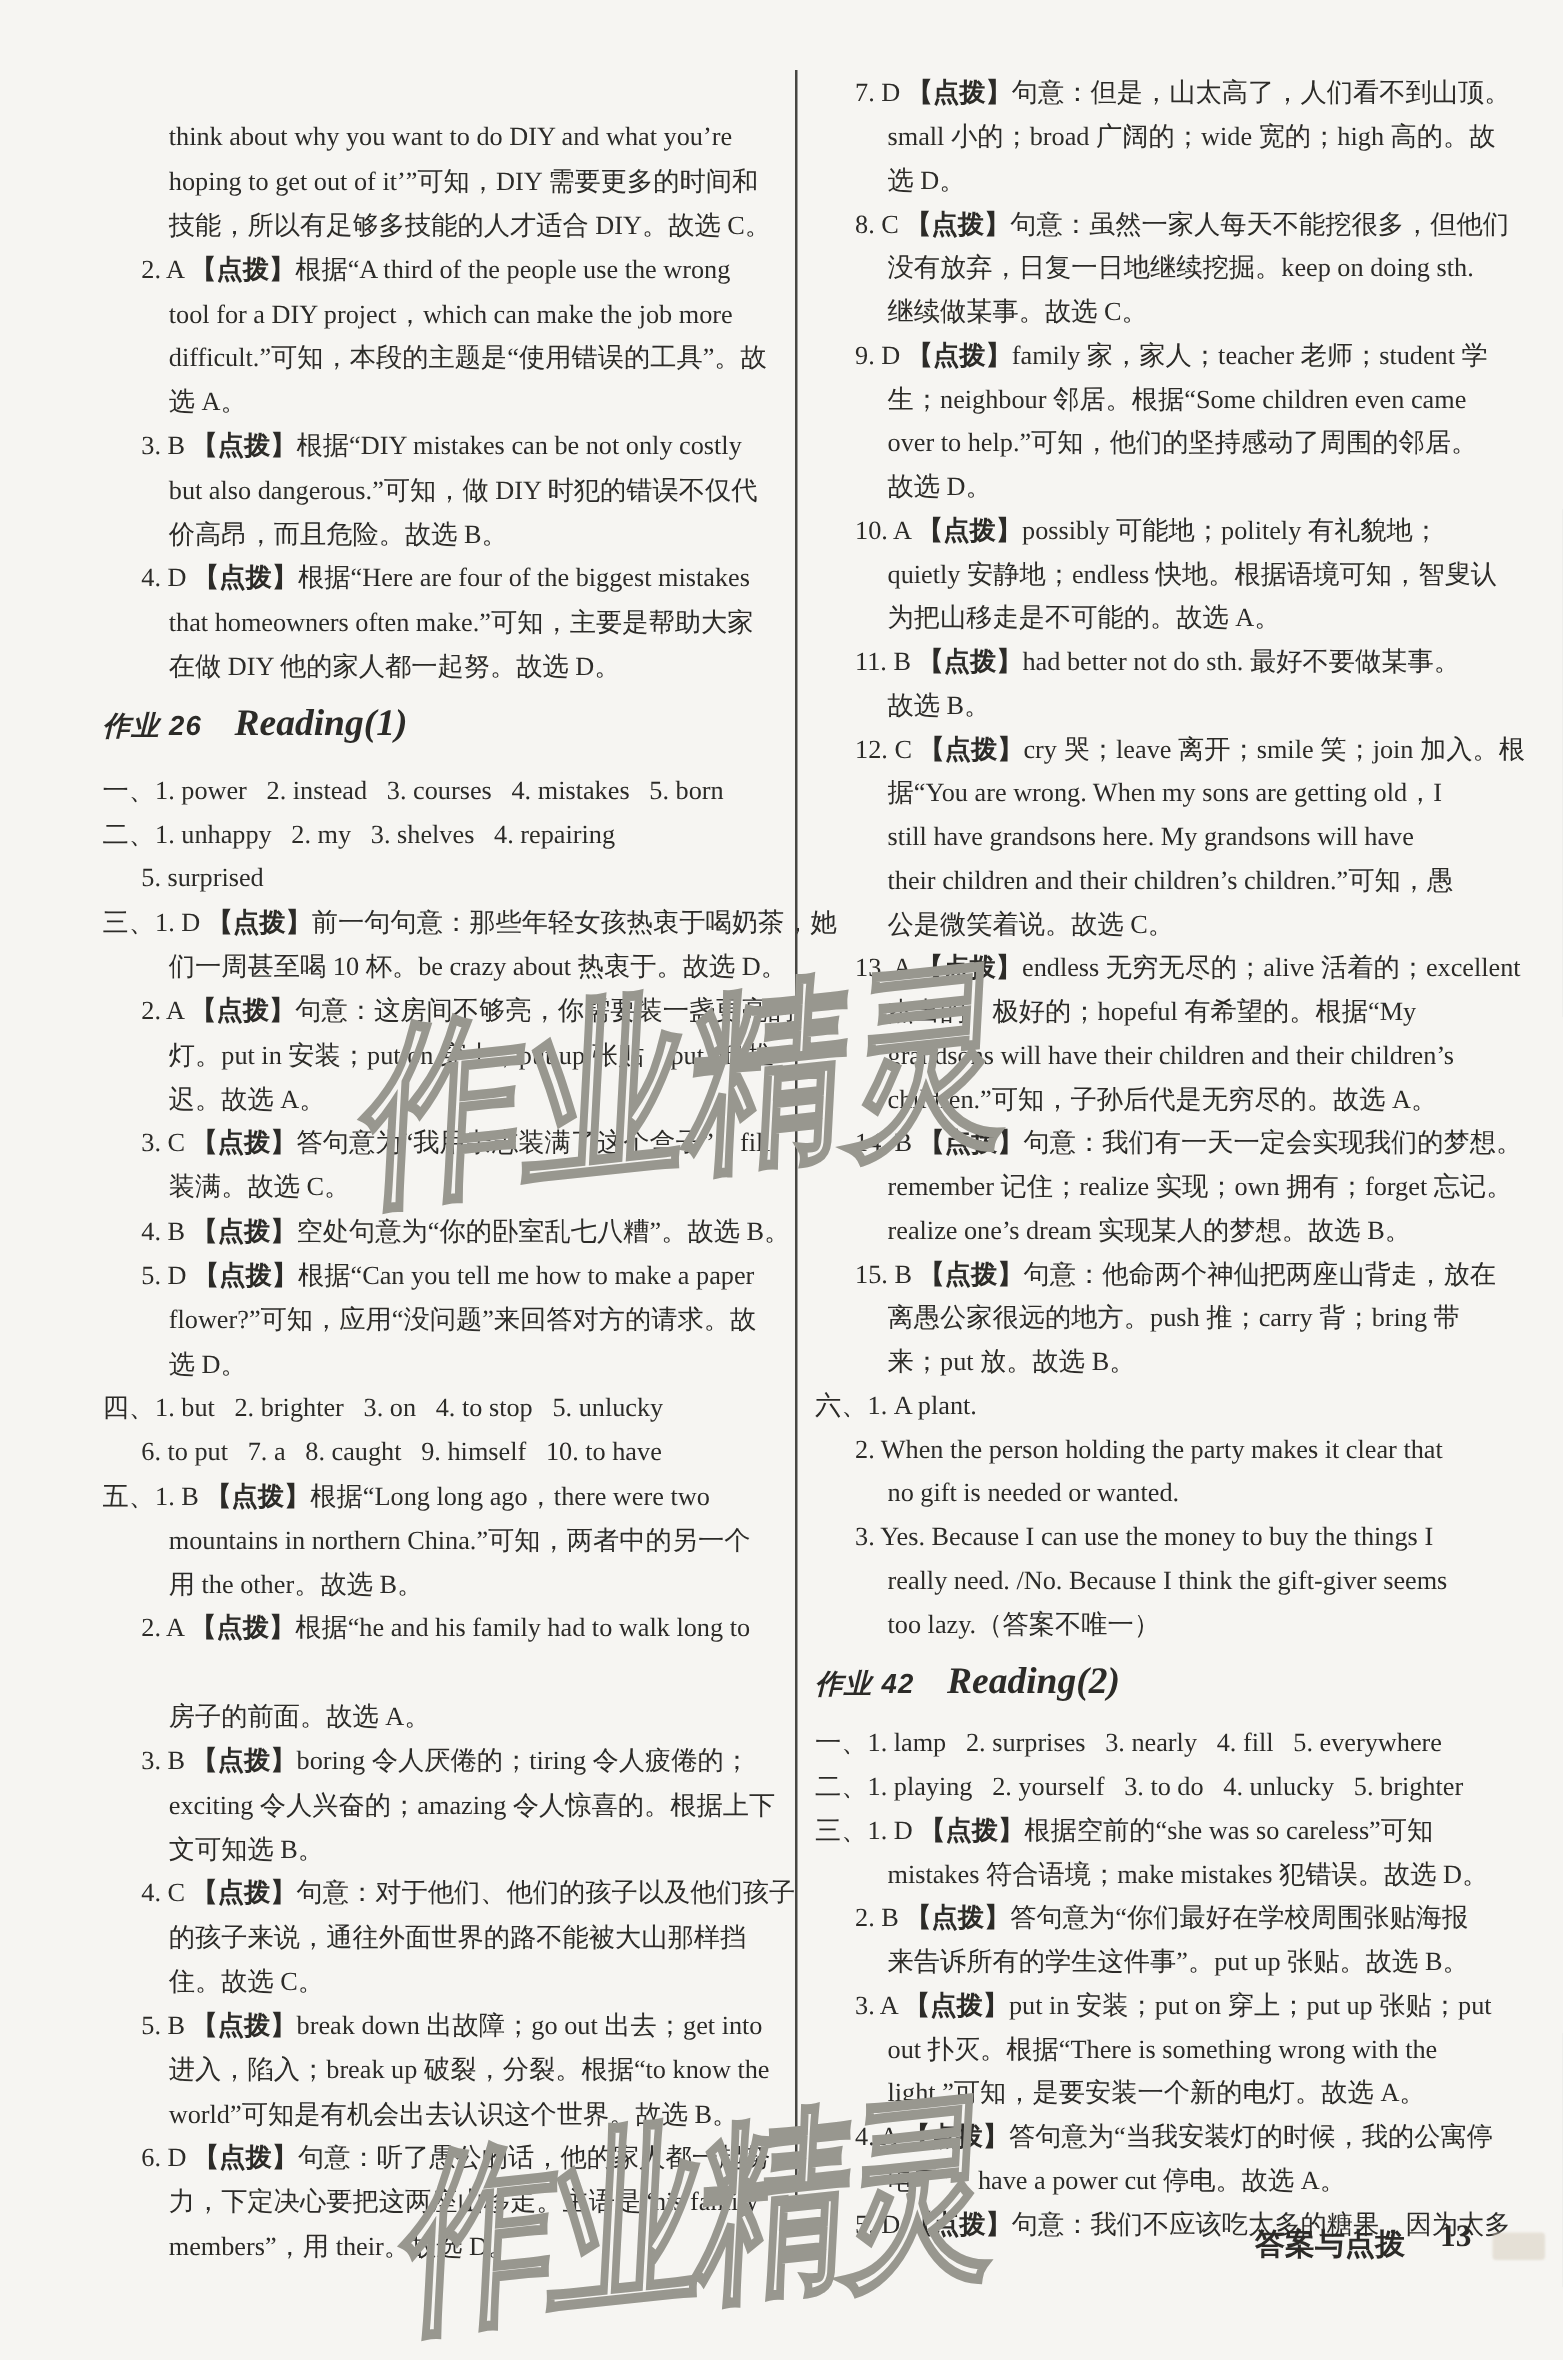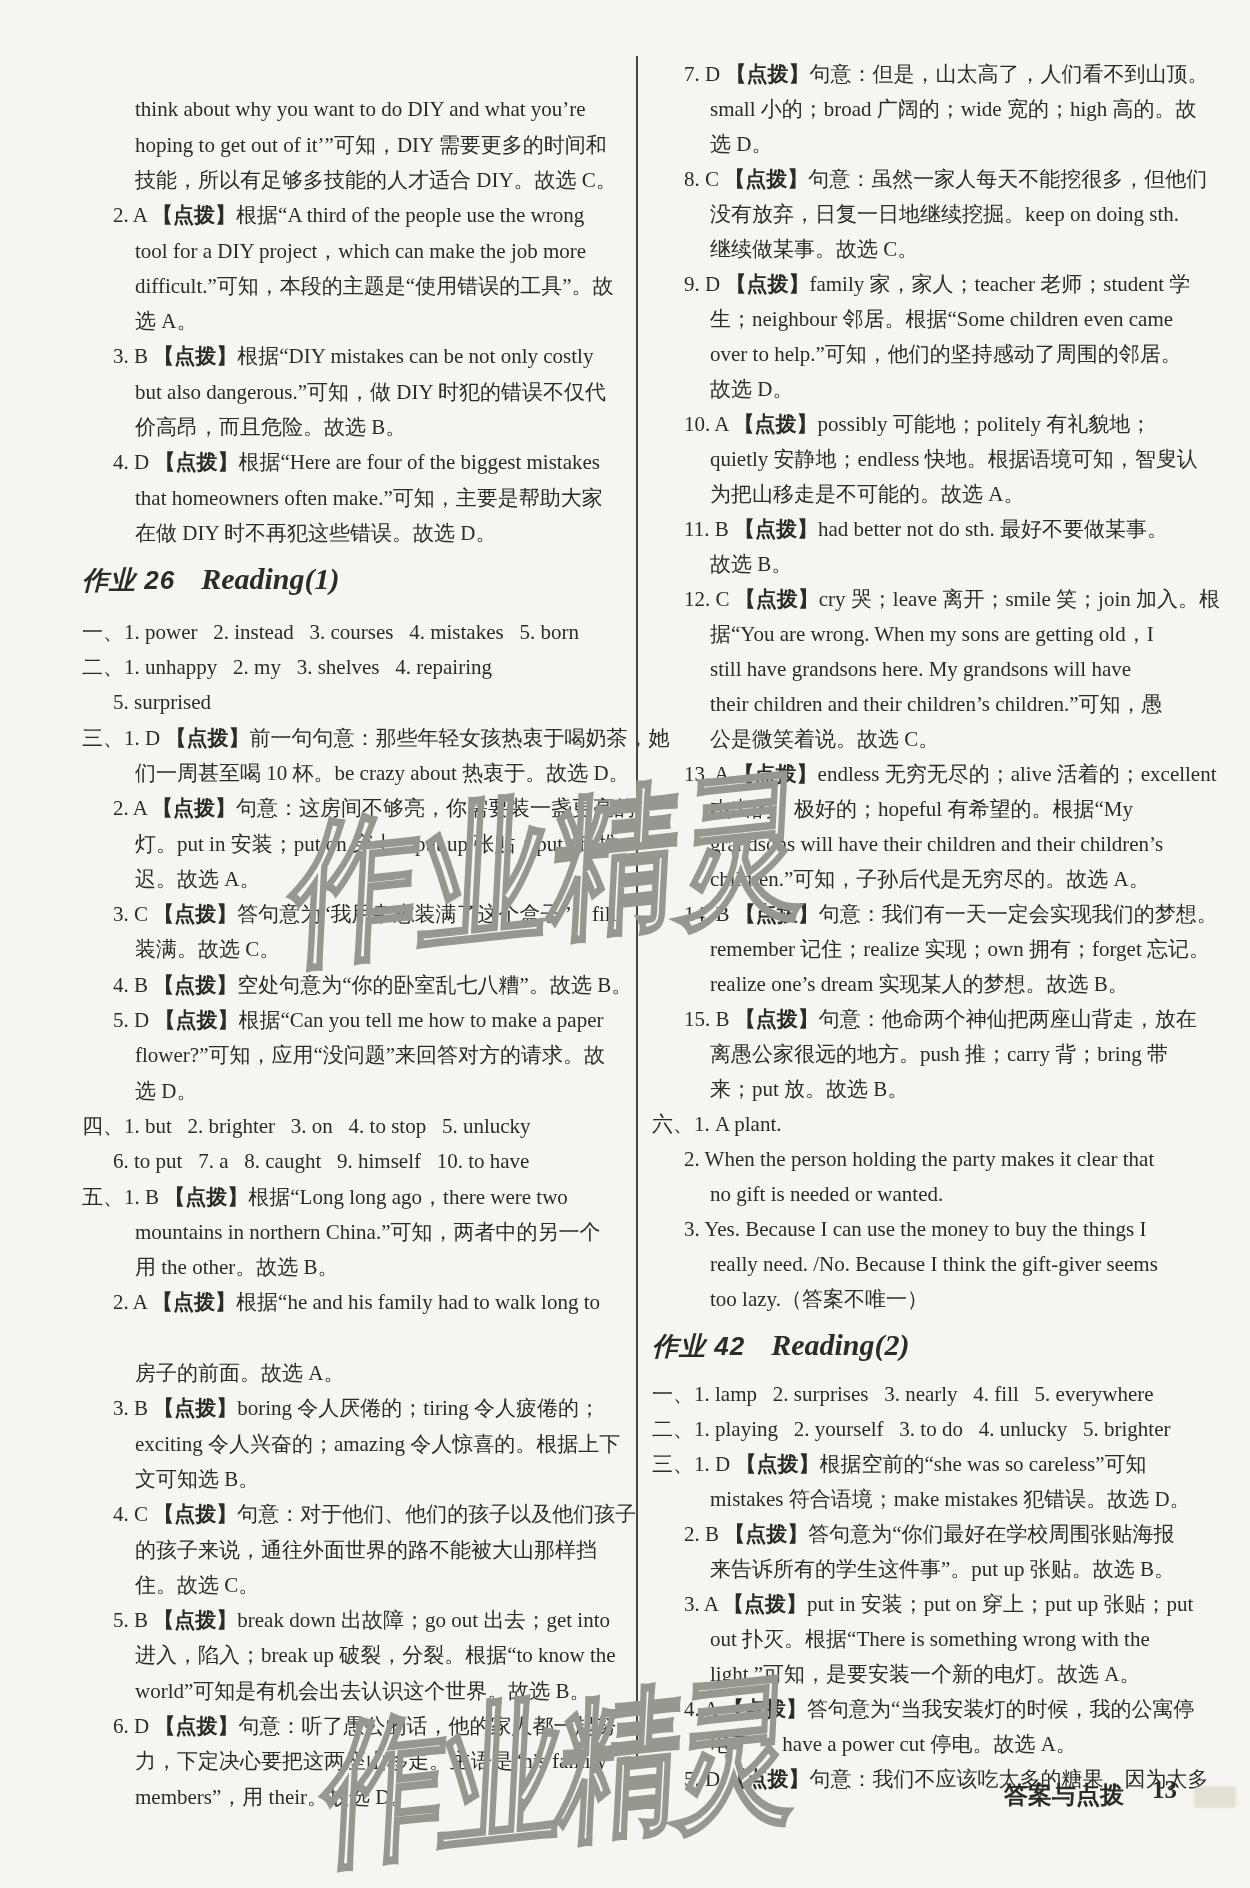--- a/index.html
+++ b/index.html
@@ -7,21 +7,21 @@
     position:relative;width:1250px;height:1888px;margin:0 auto;
     background:#f6f5f2;overflow:hidden;
     font-family:"Liberation Serif","DejaVu Serif",serif;color:#2c2b28;
   }
   .column{position:absolute;top:0;left:0;width:100%;height:100%;}
   .line{position:absolute;white-space:pre;font-size:21px;line-height:1.2;}
   .line b{font-weight:bold;}
   .sec-header{position:absolute;white-space:pre;}
   .hcn{
     font-family:"Liberation Sans","DejaVu Sans",sans-serif;
-    font-weight:bold;font-style:italic;font-size:26px;letter-spacing:1px;text-align:center;
+    font-weight:bold;font-style:italic;font-size:22px;letter-spacing:1px;text-align:center;
   }
   .hen{
     font-family:"Liberation Serif","DejaVu Serif",serif;
     font-weight:bold;font-style:italic;font-size:30px;margin-left:26px;
   }
   .divider{position:absolute;left:636px;top:56px;width:2px;height:1700px;background:#474642;}
   .watermark{
     position:absolute;z-index:6;pointer-events:none;white-space:pre;
     font-family:"Liberation Sans","DejaVu Sans",sans-serif;font-weight:bold;
     color:transparent;-webkit-text-stroke:2.4px #98978f;line-height:1;
@@ -50,21 +50,21 @@
       <div class="line" style="top: 167.9px; left: 135px;">技能，所以有足够多技能的人才适合 DIY。故选 C。</div>
       <div class="line" style="top: 203.2px; left: 113px;">2. A <b>【点拨】</b>根据“A third of the people use the wrong</div>
       <div class="line" style="top: 238.5px; left: 135px;">tool for a DIY project，which can make the job more</div>
       <div class="line" style="top: 273.8px; left: 135px;">difficult.”可知，本段的主题是“使用错误的工具”。故</div>
       <div class="line" style="top: 309.1px; left: 135px;">选 A。</div>
       <div class="line" style="top: 344.4px; left: 113px;">3. B <b>【点拨】</b>根据“DIY mistakes can be not only costly</div>
       <div class="line" style="top: 379.7px; left: 135px;">but also dangerous.”可知，做 DIY 时犯的错误不仅代</div>
       <div class="line" style="top: 415px; left: 135px;">价高昂，而且危险。故选 B。</div>
       <div class="line" style="top: 450.3px; left: 113px;">4. D <b>【点拨】</b>根据“Here are four of the biggest mistakes</div>
       <div class="line" style="top: 485.6px; left: 135px;">that homeowners often make.”可知，主要是帮助大家</div>
-      <div class="line" style="top: 520.9px; left: 135px;">在做 DIY 时不再犯这些错误。故选 D。</div>
+      <div class="line" style="top: 520.9px; left: 135px;">在做 DIY 他的家人都一起努。故选 D。</div>
       <div class="sec-header" style="top: 562.2px; left: 82px;"><span class="hcn">作业 26</span><span class="hen">Reading(1)</span></div>
       <div class="line" style="top: 619.74px; left: 82px;">一、1. power   2. instead   3. courses   4. mistakes   5. born</div>
       <div class="line" style="top: 655.04px; left: 82px;">二、1. unhappy   2. my   3. shelves   4. repairing</div>
       <div class="line" style="top: 690.34px; left: 113px;">5. surprised</div>
       <div class="line" style="top: 725.64px; left: 82px;">三、1. D <b>【点拨】</b>前一句句意：那些年轻女孩热衷于喝奶茶，她</div>
       <div class="line" style="top: 760.94px; left: 135px;">们一周甚至喝 10 杯。be crazy about 热衷于。故选 D。</div>
       <div class="line" style="top: 796.24px; left: 113px;">2. A <b>【点拨】</b>句意：这房间不够亮，你需要装一盏更亮的</div>
       <div class="line" style="top: 831.54px; left: 135px;">灯。put in 安装；put on 穿上；put up 张贴；put off 推</div>
       <div class="line" style="top: 866.84px; left: 135px;">迟。故选 A。</div>
       <div class="line" style="top: 902.14px; left: 113px;">3. C <b>【点拨】</b>答句意为“我用杂志装满了这个盒子”。fill</div>

